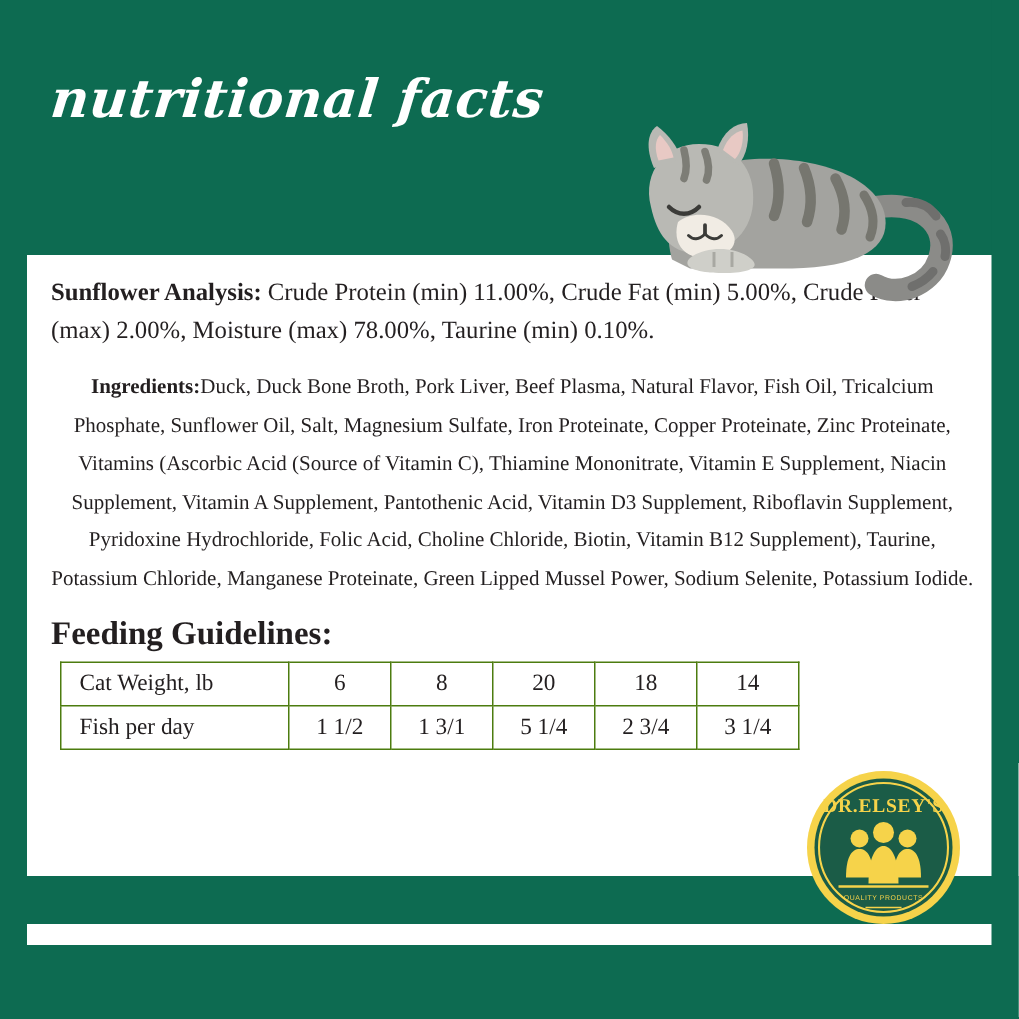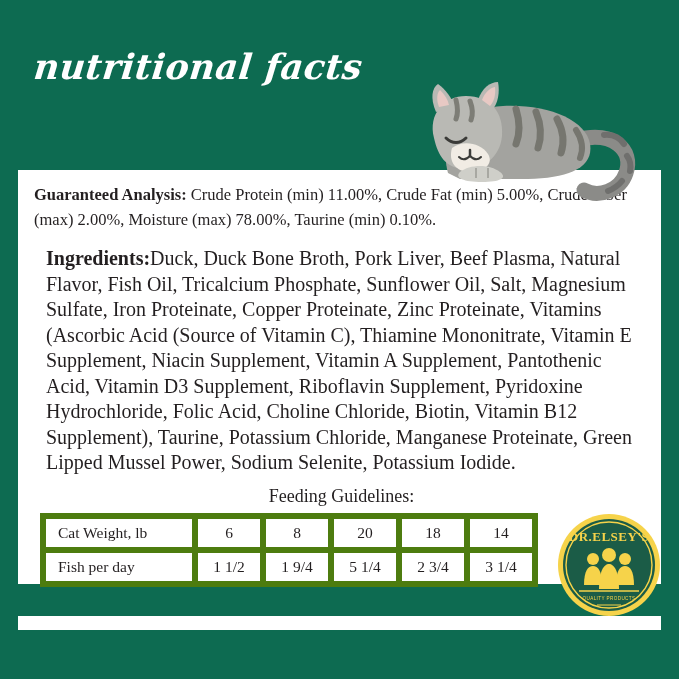--- a/index.html
+++ b/index.html
@@ -65,55 +65,55 @@
     font-size: 16.5px;
     line-height: 25px;
     margin: 0 0 14px 0;
     text-align: left;
   }
   .para .lbl {
     font-weight: bold;
   }
 
   .ingredients {
-    font-size: 20px;
+    font-size: 14px;
     line-height: 25.5px;
-    margin: 0 0 10px 12px;
+    margin: 0 0 10px 0;
+    text-align: center;
   }
   .ingredients .lbl { font-weight: bold; }
 
   .feeding-title {
-    font-size: 18px;
-    font-weight: normal;
+    font-size: 22px;
+    font-weight: bold;
     margin: 0 0 6px 0;
-    text-align: center;
   }
 
   table.feeding {
     border-collapse: collapse;
     font-size: 15.5px;
     margin-left: 6px;
   }
   table.feeding td {
-    border: 6px solid #4d7c0f;
+    border: 1px solid #4d7c0f;
     padding: 4px 8px;
     text-align: center;
     line-height: 20px;
     white-space: nowrap;
   }
   table.feeding td.rowhdr {
     text-align: left;
     width: 152px;
     padding-left: 12px;
   }
   table.feeding td.val { width: 68px; }
 
   
   .logo {
-    position: absolute; right: 18px; bottom: 62px;
+    position: absolute; right: 38px; bottom: 62px;
     width: 104px; height: 104px;
     z-index: 7;
   }
   .logo-text-top {
     font-family: "Liberation Serif", serif;
     font-weight: bold;
     font-size: 13px;
     fill: #f6d34a;
     letter-spacing: 0.5px;
   }
@@ -169,21 +169,21 @@
 
     <path d="M52 94 C62 86 82 86 92 94 C100 100 92 104 74 104 C56 104 46 100 52 94 Z" fill="#cfcfc9"></path>
     <path d="M68 90 L68 100" stroke="#a8a8a2" stroke-width="2"></path>
     <path d="M80 90 L80 100" stroke="#a8a8a2" stroke-width="2"></path>
   </svg>
 </div>
 
 <div class="content">
 
   <p class="para">
-    <span class="lbl">Guaranteed Analysis:</span><span> Crude Protein (min) 11.00%, Crude Fat (min) 5.00%, Crude Fiber (max) 2.00%, Moisture (max) 78.00%, Taurine (min) 0.10%.</span>
+    <span class="lbl">Sunflower Analysis:</span><span> Crude Protein (min) 11.00%, Crude Fat (min) 5.00%, Crude Fiber (max) 2.00%, Moisture (max) 78.00%, Taurine (min) 0.10%.</span>
   </p>
 
   <p class="ingredients">
     <span class="lbl">Ingredients:</span><span>Duck, Duck Bone Broth, Pork Liver, Beef Plasma, Natural Flavor, Fish Oil, Tricalcium Phosphate, Sunflower Oil, Salt, Magnesium Sulfate, Iron Proteinate, Copper Proteinate, Zinc Proteinate, Vitamins (Ascorbic Acid (Source of Vitamin C), Thiamine Mononitrate, Vitamin E Supplement, Niacin Supplement, Vitamin A Supplement, Pantothenic Acid, Vitamin D3 Supplement, Riboflavin Supplement, Pyridoxine Hydrochloride, Folic Acid, Choline Chloride, Biotin, Vitamin B12 Supplement), Taurine, Potassium Chloride, Manganese Proteinate, Green Lipped Mussel Power, Sodium Selenite, Potassium Iodide.</span>
   </p>
 
   <div class="feeding-title">Feeding Guidelines:</div>
 
   <table class="feeding">
     <tbody>
@@ -191,21 +191,21 @@
         <td class="rowhdr">Cat Weight, lb</td>
         <td class="val">6</td>
         <td class="val">8</td>
         <td class="val">20</td>
         <td class="val">18</td>
         <td class="val">14</td>
       </tr>
       <tr>
         <td class="rowhdr">Fish per day</td>
         <td class="val">1 1/2</td>
-        <td class="val">1 9/4</td>
+        <td class="val">1 3/1</td>
         <td class="val">5 1/4</td>
         <td class="val">2 3/4</td>
         <td class="val">3 1/4</td>
       </tr>
     </tbody>
   </table>
 </div>
 
 <div class="logo">
   <svg viewBox="0 0 104 104" width="104" height="104" xmlns="http://www.w3.org/2000/svg">

